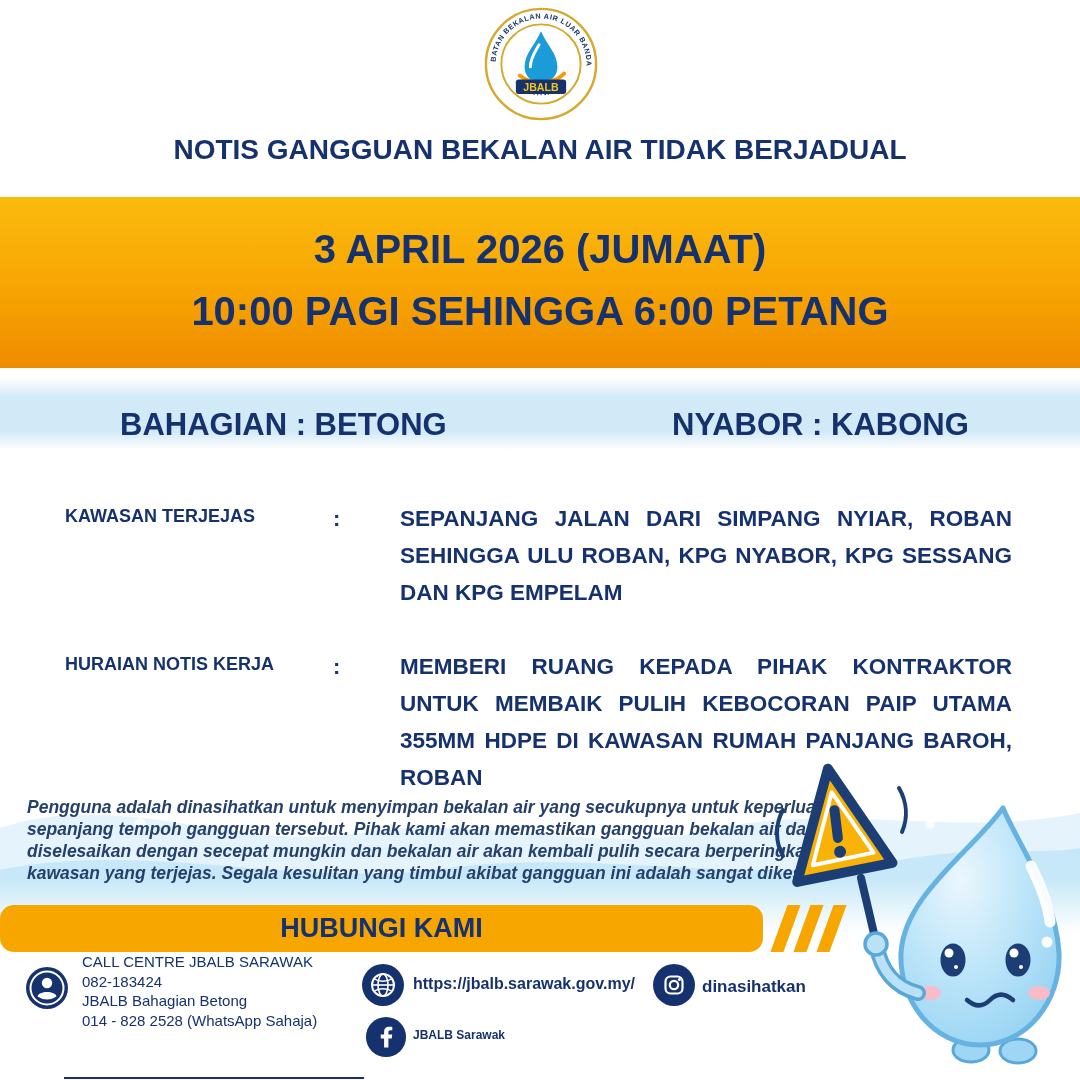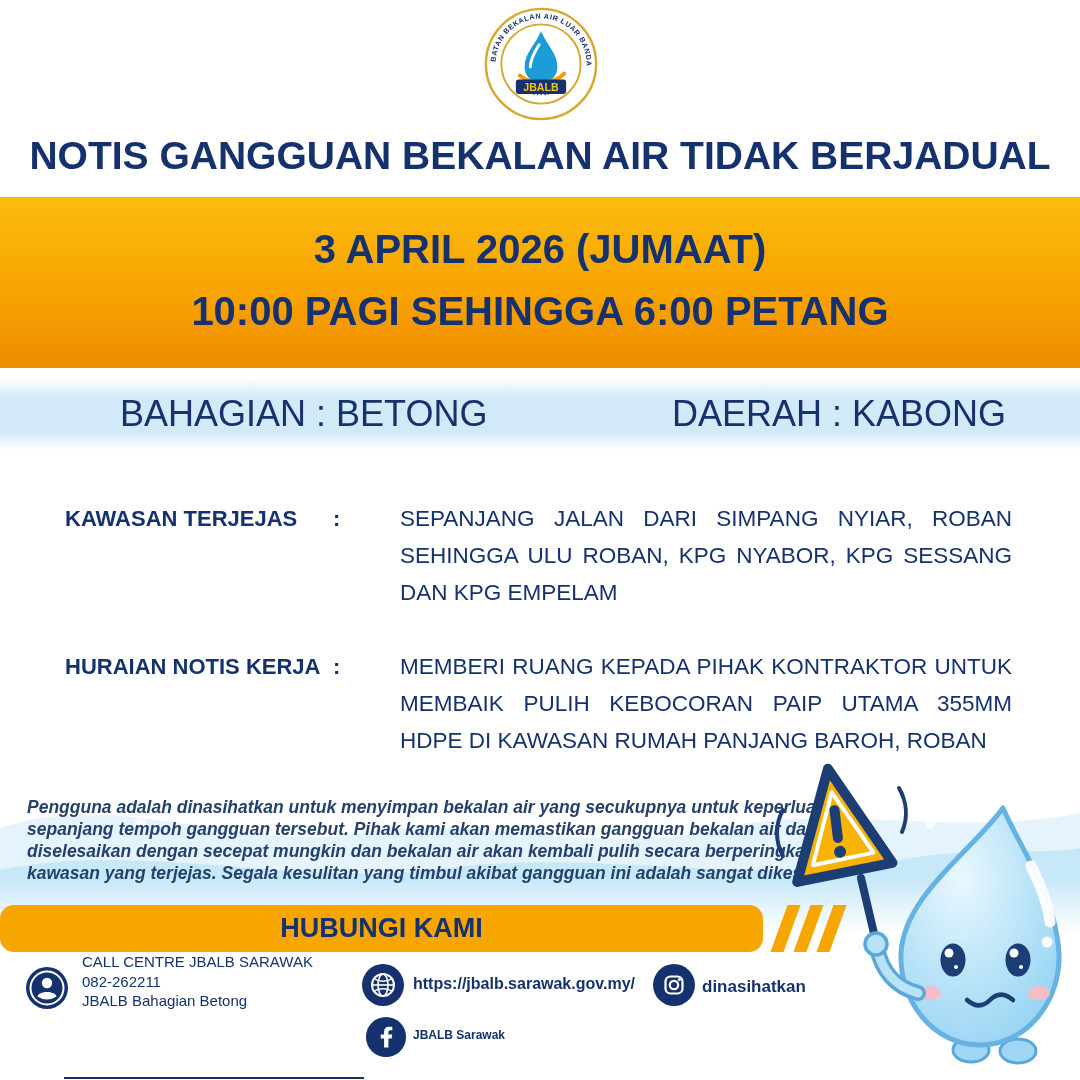--- a/index.html
+++ b/index.html
@@ -17,21 +17,21 @@
   .page{position:relative;width:1080px;height:1080px;background:#ffffff;}
   .abs{position:absolute;}
 
   
   .seal{position:absolute;left:483px;top:6px;width:116px;height:116px;z-index:2;}
 
   
   .title{
     left:0;top:134px;width:1080px;
     text-align:center;
-    font-size:39px;font-weight:bold;color:var(--navy);
+    font-size:28px;font-weight:bold;color:var(--navy);
     letter-spacing:0px;z-index:2;
   }
 
   
   .date-banner{
     left:0;top:197px;width:1080px;height:171px;
     background:linear-gradient(180deg,#fbbb0e 0%,#f7a402 55%,#ef8c00 100%);
     z-index:1;
   }
   .date-banner .line{
@@ -41,35 +41,35 @@
   }
   .date-banner .line1{margin-top:21px;}
 
   
   .region-band{
     left:0;top:378px;width:1080px;height:72px;
     background:linear-gradient(180deg,rgba(210,233,247,0) 0%,var(--band-blue) 28%,var(--band-blue) 74%,rgba(210,233,247,0) 100%);
     z-index:1;
   }
   .region-band span{
-    position:absolute;top:0;line-height:72px;
-    font-size:36px;font-weight:normal;color:var(--navy);
+    position:absolute;top:11px;line-height:72px;
+    font-size:31px;font-weight:bold;color:var(--navy);
   }
   .region-bahagian{left:120px;}
   .region-daerah{left:672px;}
 
   
   .det-label{
-    font-size:22px;font-weight:bold;color:var(--navy);z-index:2;
+    font-size:18px;font-weight:bold;color:var(--navy);z-index:2;
   }
   .det-colon{
     font-size:22px;font-weight:bold;color:var(--navy);z-index:2;
   }
   .det-value{
-    width:612px;font-size:22.5px;font-weight:normal;color:var(--navy);
+    width:612px;font-size:22.5px;font-weight:bold;color:var(--navy);
     line-height:37px;text-align:justify;z-index:2;
   }
   .row1-label{left:65px;top:506px;}
   .row1-colon{left:333px;top:506px;}
   .row1-value{left:400px;top:500px;}
   .row2-label{left:65px;top:654px;}
   .row2-colon{left:333px;top:654px;}
   .row2-value{left:400px;top:648px;}
 
   
@@ -164,21 +164,21 @@
 
   <div class="abs title">NOTIS GANGGUAN BEKALAN AIR TIDAK BERJADUAL</div>
 
   <div class="abs date-banner">
     <div class="line line1">3 APRIL 2026 (JUMAAT)</div>
     <div class="line">10:00 PAGI SEHINGGA 6:00 PETANG</div>
   </div>
 
   <div class="abs region-band">
     <span class="region-bahagian">BAHAGIAN : BETONG</span>
-    <span class="region-daerah">DAERAH : KABONG</span>
+    <span class="region-daerah">NYABOR : KABONG</span>
   </div>
 
   <div class="abs det-label row1-label">KAWASAN TERJEJAS</div>
   <div class="abs det-colon row1-colon">:</div>
   <div class="abs det-value row1-value">SEPANJANG JALAN DARI SIMPANG NYIAR, ROBAN SEHINGGA ULU ROBAN, KPG NYABOR, KPG SESSANG DAN KPG EMPELAM</div>
 
   <div class="abs det-label row2-label">HURAIAN NOTIS KERJA</div>
   <div class="abs det-colon row2-colon">:</div>
   <div class="abs det-value row2-value">MEMBERI RUANG KEPADA PIHAK KONTRAKTOR UNTUK MEMBAIK PULIH KEBOCORAN PAIP UTAMA 355MM HDPE DI KAWASAN RUMAH PANJANG BAROH, ROBAN</div>
 
@@ -192,22 +192,23 @@
   <div class="stripe s3"></div>
 
   <svg class="ft-icon icon-call" viewBox="0 0 44 44">
     <circle cx="22" cy="22" r="21" fill="#16326e"></circle>
     <circle cx="22" cy="22" r="16.5" fill="none" stroke="#ffffff" stroke-width="2"></circle>
     <circle cx="22" cy="17" r="5.2" fill="#ffffff"></circle>
     <path d="M12.5 30.5 C13.5 24.5 30.5 24.5 31.5 30.5 A16.5 16.5 0 0 1 12.5 30.5 Z" fill="#ffffff"></path>
   </svg>
   <div class="abs call-block">
     <div>CALL CENTRE JBALB SARAWAK</div>
-    <div>082-262211</div>
+    <div>082-183424</div>
     <div>JBALB Bahagian Betong</div>
+    <div>014 - 828 2528 (WhatsApp Sahaja)</div>
   </div>
 
   <svg class="ft-icon icon-globe" viewBox="0 0 44 44">
     <circle cx="22" cy="22" r="21" fill="#16326e"></circle>
     <circle cx="22" cy="22" r="11" fill="none" stroke="#ffffff" stroke-width="2"></circle>
     <ellipse cx="22" cy="22" rx="5" ry="11" fill="none" stroke="#ffffff" stroke-width="1.6"></ellipse>
     <line x1="11" y1="22" x2="33" y2="22" stroke="#ffffff" stroke-width="1.6"></line>
     <path d="M13.5 16 C18 19 26 19 30.5 16" stroke="#ffffff" stroke-width="1.4" fill="none"></path>
     <path d="M13.5 28 C18 25 26 25 30.5 28" stroke="#ffffff" stroke-width="1.4" fill="none"></path>
   </svg>

